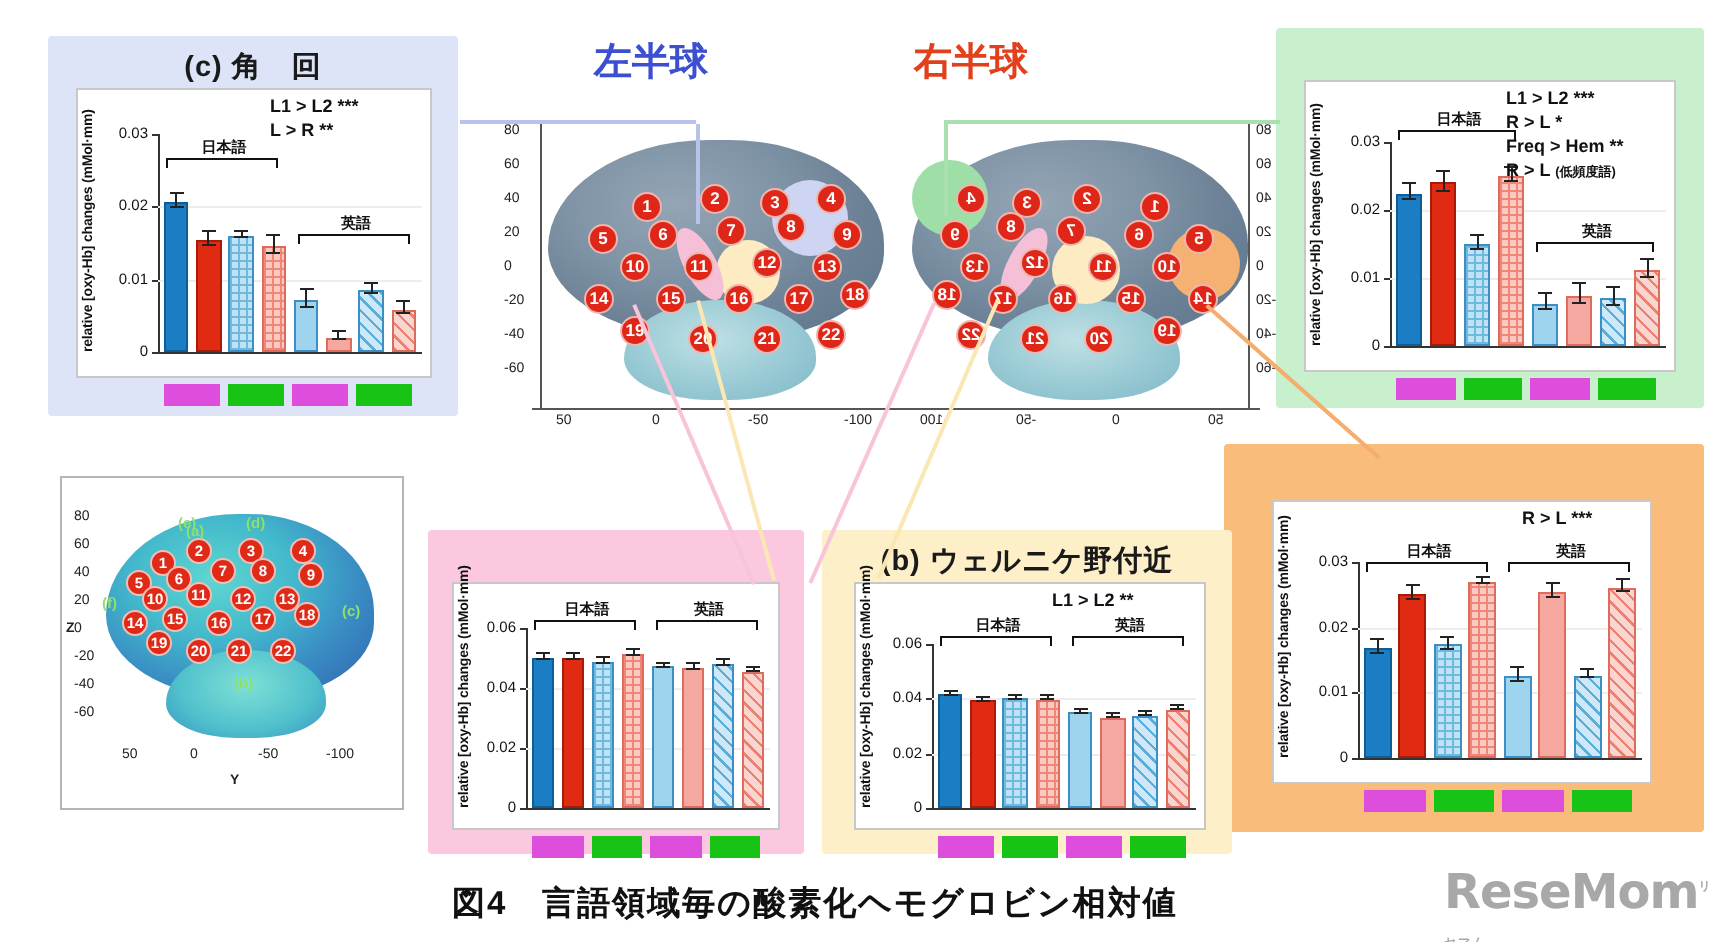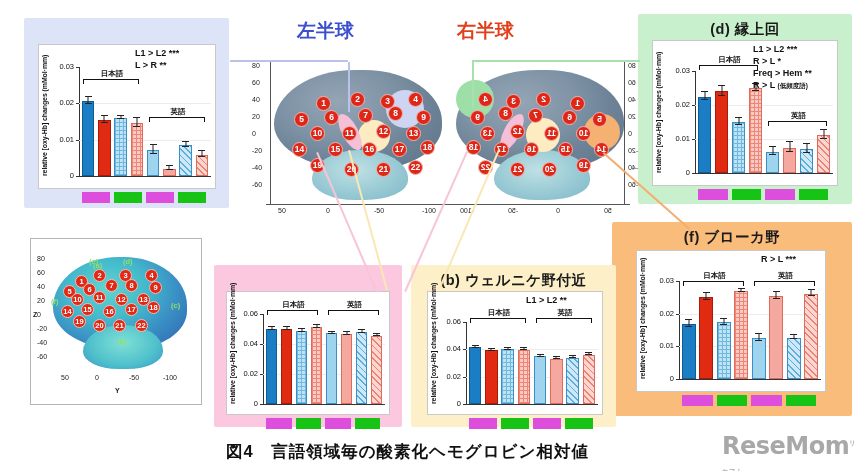--- a/index.html
+++ b/index.html
@@ -148,20 +148,21 @@
   .watermark {
     position:absolute; font-size:24px; font-weight:bold; color:#a8a8a8;
     letter-spacing:-0.5px; font-family:"DejaVu Sans", sans-serif;
   }
   .wm-sub { font-size:6px; letter-spacing:1px; vertical-align:super; }
 </style>
 </head>
 <body>
 
 <div class="panel" id="panel-c" style="left: 24px; top: 18px; width: 205px; height: 190px; background: rgb(221, 228, 247);">
+  <div class="panel-title">(c) 角　回</div>
   <div class="plot-box" style="left:14px; top:26px; width:178px; height:145px; position:absolute;">
       <div class="ylab" style="left: 2px; top: 22px; height: 109px;">relative [oxy-Hb] changes (mMol·mm)</div>
       <div class="axis-v" style="left: 40px; top: 22px; height: 109px;"></div>
       <div class="axis-h" style="left: 40px; top: 131px; width: 132px;"></div>
       <div class="ytick" style="left: 0px; width: 35px; top: 126px;">0</div>
       <div class="tickmark" style="left: 37px; top: 131px;"></div>
       <div class="ytick" style="left: 0px; width: 35px; top: 89.6667px;">0.01</div>
       <div class="tickmark" style="left: 37px; top: 94.6667px;"></div>
       <div class="gridline" style="left: 40px; top: 94.6667px; width: 132px; height: 1px; background: rgb(237, 237, 237);"></div>
       <div class="ytick" style="left: 0px; width: 35px; top: 53.3333px;">0.02</div>
@@ -222,21 +223,20 @@
     </div>
 <div class="legend-strip" style="left: 56px; top: 174px; width: 128px; height: 11px;">
       <div class="legend-cell lg-magenta"></div>
       <div class="legend-cell lg-green"></div>
       <div class="legend-cell lg-magenta"></div>
       <div class="legend-cell lg-green"></div>
     </div>
   </div>
 
 <div class="panel" id="panel-d" style="left: 638px; top: 14px; width: 214px; height: 190px; background: rgb(201, 240, 205);">
-  <div class="panel-title">(d) 縁上回</div>
   <div class="plot-box" style="left:14px; top:26px; width:186px; height:146px; position:absolute;">
       <div class="ylab" style="left: 2px; top: 30px; height: 102px;">relative [oxy-Hb] changes (mMol·mm)</div>
       <div class="axis-v" style="left: 42px; top: 30px; height: 102px;"></div>
       <div class="axis-h" style="left: 42px; top: 132px; width: 138px;"></div>
       <div class="ytick" style="left: 0px; width: 37px; top: 127px;">0</div>
       <div class="tickmark" style="left: 39px; top: 132px;"></div>
       <div class="ytick" style="left: 0px; width: 37px; top: 93px;">0.01</div>
       <div class="tickmark" style="left: 39px; top: 98px;"></div>
       <div class="gridline" style="left: 42px; top: 98px; width: 138px; height: 1px; background: rgb(237, 237, 237);"></div>
       <div class="ytick" style="left: 0px; width: 37px; top: 59px;">0.02</div>
@@ -299,21 +299,20 @@
     </div>
 <div class="legend-strip" style="left: 58px; top: 175px; width: 134px; height: 11px;">
       <div class="legend-cell lg-magenta"></div>
       <div class="legend-cell lg-green"></div>
       <div class="legend-cell lg-magenta"></div>
       <div class="legend-cell lg-green"></div>
     </div>
   </div>
 
 <div class="panel" id="panel-f" style="left: 612px; top: 222px; width: 240px; height: 194px; background: rgb(249, 188, 122);">
-  <div class="panel-title">(f) ブローカ野</div>
   <div class="plot-box" style="left:24px; top:28px; width:190px; height:142px; position:absolute;">
       <div class="ylab" style="left: 2px; top: 30px; height: 98px;">relative [oxy-Hb] changes (mMol·mm)</div>
       <div class="axis-v" style="left: 42px; top: 30px; height: 98px;"></div>
       <div class="axis-h" style="left: 42px; top: 128px; width: 142px;"></div>
       <div class="ytick" style="left: 0px; width: 37px; top: 123px;">0</div>
       <div class="tickmark" style="left: 39px; top: 128px;"></div>
       <div class="ytick" style="left: 0px; width: 37px; top: 90.3333px;">0.01</div>
       <div class="tickmark" style="left: 39px; top: 95.3333px;"></div>
       <div class="gridline" style="left: 42px; top: 95.3333px; width: 142px; height: 1px; background: rgb(237, 237, 237);"></div>
       <div class="ytick" style="left: 0px; width: 37px; top: 57.6667px;">0.02</div>

